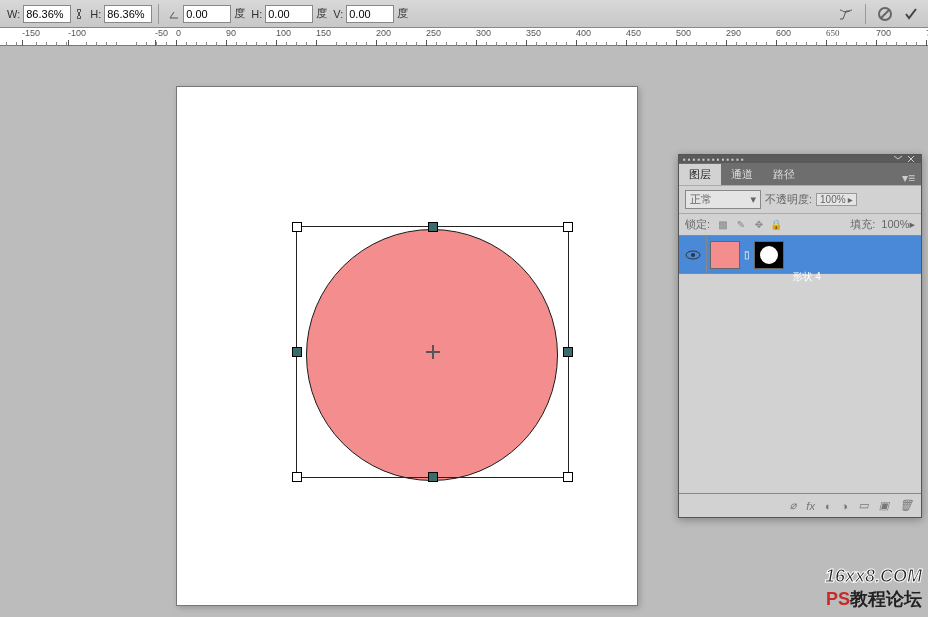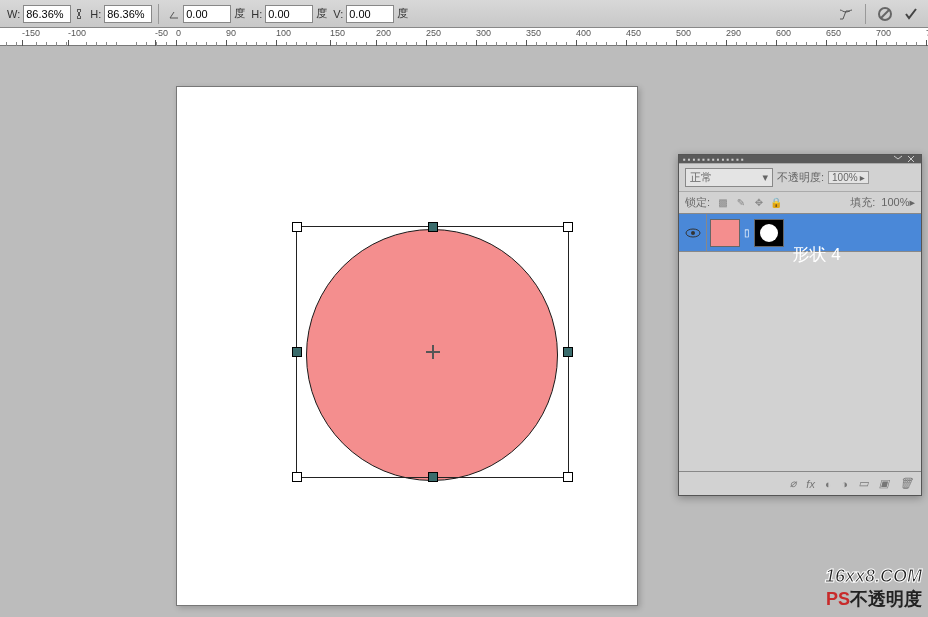--- a/index.html
+++ b/index.html
@@ -33,36 +33,36 @@
 
 .layers-panel { position: absolute; right: 6px; top: 108px; width: 244px; background: #d2d2d2; border: 1px solid #555; box-shadow: 0 2px 8px rgba(0,0,0,0.3); }
 .panel-dragbar { height: 8px; background: #5a5a5a; display: flex; justify-content: flex-end; align-items: center; padding: 0 4px; }
 .panel-dragbar span { color: #ccc; font-size: 8px; letter-spacing: 2px; margin-right: auto; }
 .panel-tabs { display: flex; background: #6e6e6e; height: 22px; align-items: flex-end; }
 .panel-tabs .tab { padding: 3px 10px; font-size: 11px; color: #ddd; background: #6e6e6e; cursor: pointer; }
 .panel-tabs .tab.active { background: #d2d2d2; color: #222; }
 .panel-tabs .menu-icon { margin-left: auto; padding: 0 6px; color: #ccc; font-size: 12px; cursor: pointer; }
 
 .blend-row { display: flex; align-items: center; padding: 4px 6px; gap: 4px; font-size: 11px; color: #666; border-top: 1px solid #aaa; }
-.blend-select { background: #e4e4e4; border: 1px solid #888; font-size: 11px; padding: 1px 4px; width: 88px; display: flex; justify-content: space-between; align-items: center; }
+.blend-select { background: #e4e4e4; border: 1px solid #888; font-size: 11px; padding: 1px 4px; width: 76px; display: flex; justify-content: space-between; align-items: center; }
 .blend-row .pct { border: 1px solid #999; background: #e4e4e4; padding: 0 3px; font-size: 10px; display: flex; align-items: center; gap: 2px; }
 .lock-row { display: flex; align-items: center; padding: 3px 6px; gap: 6px; font-size: 11px; color: #666; border-top: 1px solid #aaa; }
 .lock-icons { display: flex; gap: 4px; }
 .lock-icons span { width: 14px; height: 14px; display: flex; align-items: center; justify-content: center; font-size: 10px; color: #888; }
 
 .layer-list { background: #d2d2d2; }
 .layer-row { display: flex; align-items: center; height: 38px; border-top: 1px solid #888; }
 .layer-row.selected { background: #4a88d8; color: #fff; }
 .eye-col { width: 28px; display: flex; align-items: center; justify-content: center; border-right: 1px solid #888; height: 100%; }
 .thumb { width: 30px; height: 28px; background: #fff; border: 1px solid #666; margin: 0 3px; display: flex; align-items: center; justify-content: center; }
 .thumb.pink { background: #f48e8e; }
 .thumb.mask { background: #000; position: relative; }
 .thumb.mask::after { content: ""; width: 18px; height: 18px; background: #fff; border-radius: 50%; }
 .chain { font-size: 10px; margin: 0 1px; }
-.layer-name { font-size: 17px; margin-left: 6px; margin-top: 44px; }
+.layer-name { font-size: 10px; margin-left: 6px; margin-top: 44px; }
 .layer-spacer { height: 220px; border-top: 1px solid #888; }
 
 .panel-footer { height: 24px; background: #d2d2d2; border-top: 1px solid #888; display: flex; align-items: center; justify-content: flex-end; gap: 10px; padding: 0 8px; }
 .panel-footer span { font-size: 11px; color: #777; cursor: pointer; font-style: italic; }
 
 .watermark { position: absolute; right: 6px; bottom: 6px; text-align: right; }
 .watermark .wm1 { font: bold italic 18px Arial; color: #222; -webkit-text-stroke: 1px #fff; }
 .watermark .wm2 { font: bold 18px "Microsoft YaHei"; }
 .watermark .wm2 .p { color: #c82a2a; }
 .watermark .wm2 .rest { color: #222; }
@@ -143,21 +143,21 @@
     <div class="tick" style="left: 226px;">90</div>
     <div class="mtick" style="left: 236px;"></div>
     <div class="mtick" style="left: 246px;"></div>
     <div class="mtick" style="left: 256px;"></div>
     <div class="mtick" style="left: 266px;"></div>
     <div class="tick" style="left: 276px;">100</div>
     <div class="mtick" style="left: 286px;"></div>
     <div class="mtick" style="left: 296px;"></div>
     <div class="mtick" style="left: 306px;"></div>
     <div class="mtick" style="left: 316px;"></div>
-    <div class="tick" style="left: 330px;">150</div>
+    <div class="tick" style="left: 316px;">150</div>
     <div class="mtick" style="left: 336px;"></div>
     <div class="mtick" style="left: 346px;"></div>
     <div class="mtick" style="left: 356px;"></div>
     <div class="mtick" style="left: 366px;"></div>
     <div class="tick" style="left: 376px;">200</div>
     <div class="mtick" style="left: 386px;"></div>
     <div class="mtick" style="left: 396px;"></div>
     <div class="mtick" style="left: 406px;"></div>
     <div class="mtick" style="left: 416px;"></div>
     <div class="tick" style="left: 426px;">250</div>
@@ -193,21 +193,21 @@
     <div class="tick" style="left: 726px;">290</div>
     <div class="mtick" style="left: 736px;"></div>
     <div class="mtick" style="left: 746px;"></div>
     <div class="mtick" style="left: 756px;"></div>
     <div class="mtick" style="left: 766px;"></div>
     <div class="tick" style="left: 776px;">600</div>
     <div class="mtick" style="left: 786px;"></div>
     <div class="mtick" style="left: 796px;"></div>
     <div class="mtick" style="left: 806px;"></div>
     <div class="mtick" style="left: 816px;"></div>
-    <div class="tick" style="left: 826px;">650</div>
+    <div class="tick" style="left: 826px; font-family: Liberation Serif, serif;">650</div>
     <div class="mtick" style="left: 836px;"></div>
     <div class="mtick" style="left: 846px;"></div>
     <div class="mtick" style="left: 856px;"></div>
     <div class="mtick" style="left: 866px;"></div>
     <div class="tick" style="left: 876px;">700</div>
     <div class="mtick" style="left: 886px;"></div>
     <div class="mtick" style="left: 896px;"></div>
     <div class="mtick" style="left: 906px;"></div>
     <div class="mtick" style="left: 916px;"></div>
     <div class="tick" style="left: 926px;">750</div>
@@ -231,20 +231,26 @@
   <div class="layers-panel">
     <div class="panel-dragbar">
       <span>▪▪▪▪▪▪▪▪▪▪▪▪▪</span>
       <svg width="10" height="8">
           <path d="M1 1l4 3 4-3" stroke="#ccc" fill="none"></path>
         </svg>
       <svg width="10" height="8" style="margin-left:4px">
           <path d="M1 1l6 6M7 1l-6 6" stroke="#ccc"></path>
         </svg>
     </div>
+    <div class="panel-tabs">
+      <div class="tab active">图层</div>
+      <div class="tab">通道</div>
+      <div class="tab">路径</div>
+      <div class="menu-icon">▾≡</div>
+    </div>
     <div class="blend-row">
       <div class="blend-select">
           <span>正常</span>
           <span>▾</span>
         </div>
       <span>不透明度:</span>
       <span class="pct">
           <span>100%</span>
           <span>▸</span>
         </span>
@@ -281,15 +287,15 @@
       <span>◐</span>
       <span>◑</span>
       <span>▭</span>
       <span>▣</span>
       <span>🗑</span>
     </div>
   </div>
 
   <div class="watermark">
     <div class="wm1">16xx8.COM</div>
-    <div class="wm2"><span class="p">PS</span><span class="rest">不透明度</span></div>
+    <div class="wm2"><span class="p">PS</span><span class="rest">教程论坛</span></div>
   </div>
 </div>
 
 </body></html>

